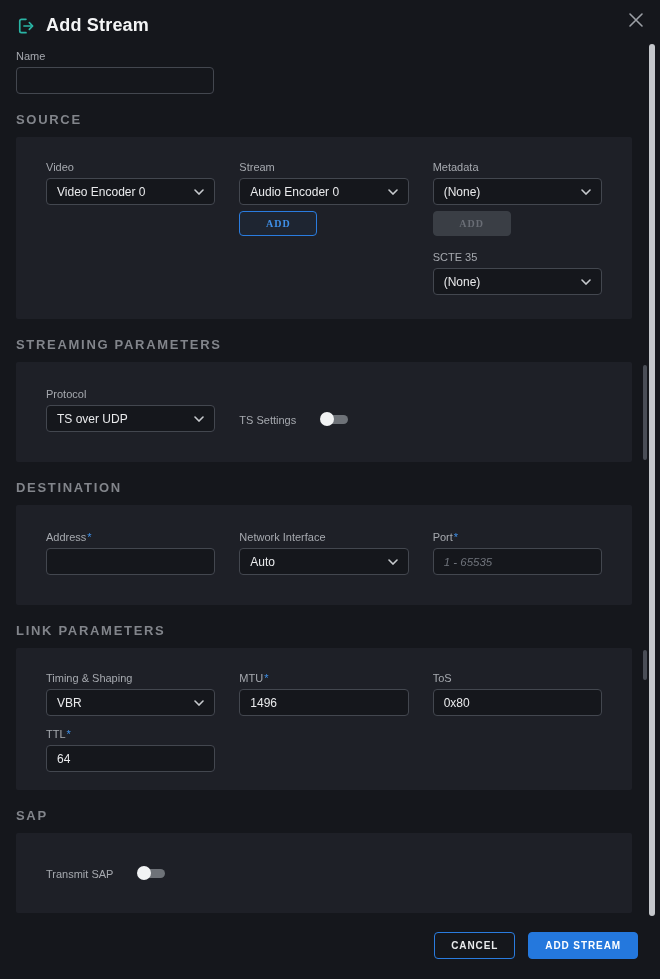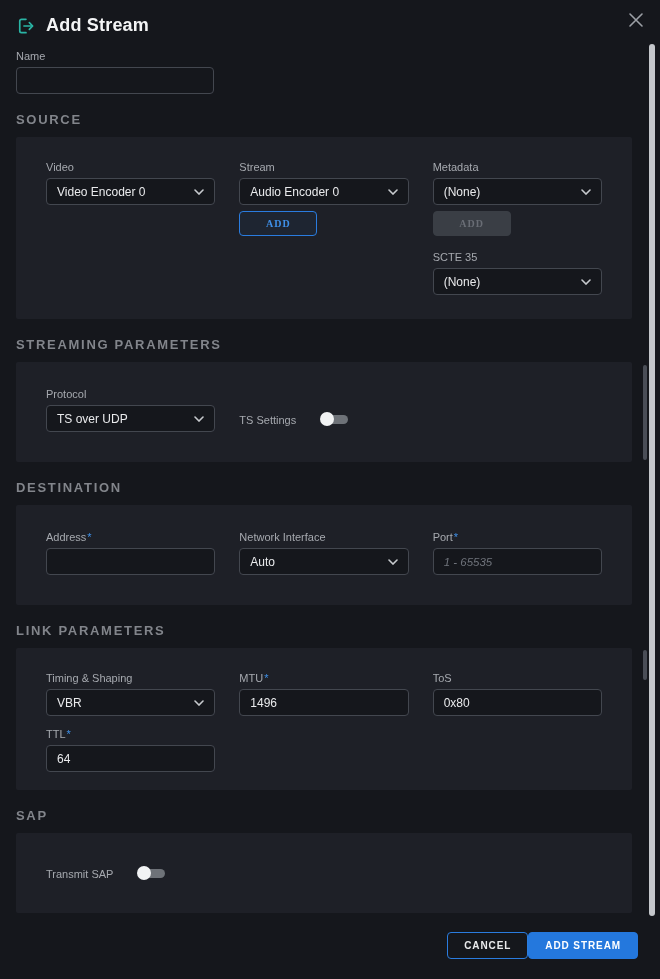--- a/index.html
+++ b/index.html
@@ -77,21 +77,21 @@
 
   
   .inline-toggle { display:flex; align-items:flex-end; gap:24px; }
   .inline-toggle .small-label { margin-bottom:0; }
   .toggle { position:relative; width:28px; height:14px; cursor:pointer; flex:0 0 auto; }
   .toggle .track { position:absolute; left:3px; right:0; top:3px; height:9px; border-radius:5px; background:#6e7278; }
   .toggle .knob { position:absolute; left:0; top:0; width:14px; height:14px; border-radius:50%; background:#f2f3f4; z-index:1; }
   .ts-toggle-row { margin-top:24px; }
 
   
-  .footer { display:flex; justify-content:flex-end; margin:19px 22px 0 0;padding-left:40px; }
+  .footer { display:flex; justify-content:flex-end; gap:13px; margin:19px 22px 0 0;padding-left:40px; }
   .btn-cancel, .btn-primary {
     height:27px; padding:0 16px; border-radius:4px;
     font-size:10px; font-weight:700; letter-spacing:.9px;
     cursor:pointer; font-family:"Liberation Sans", sans-serif;
   }
   .btn-cancel { background:#15171c; border:1px solid #2a7cdf; color:#e9eaec; }
   .btn-primary { background:#2478dd; border:1px solid #2478dd; color:#ffffff; }
 
   
   .scrollbar-thumb {

